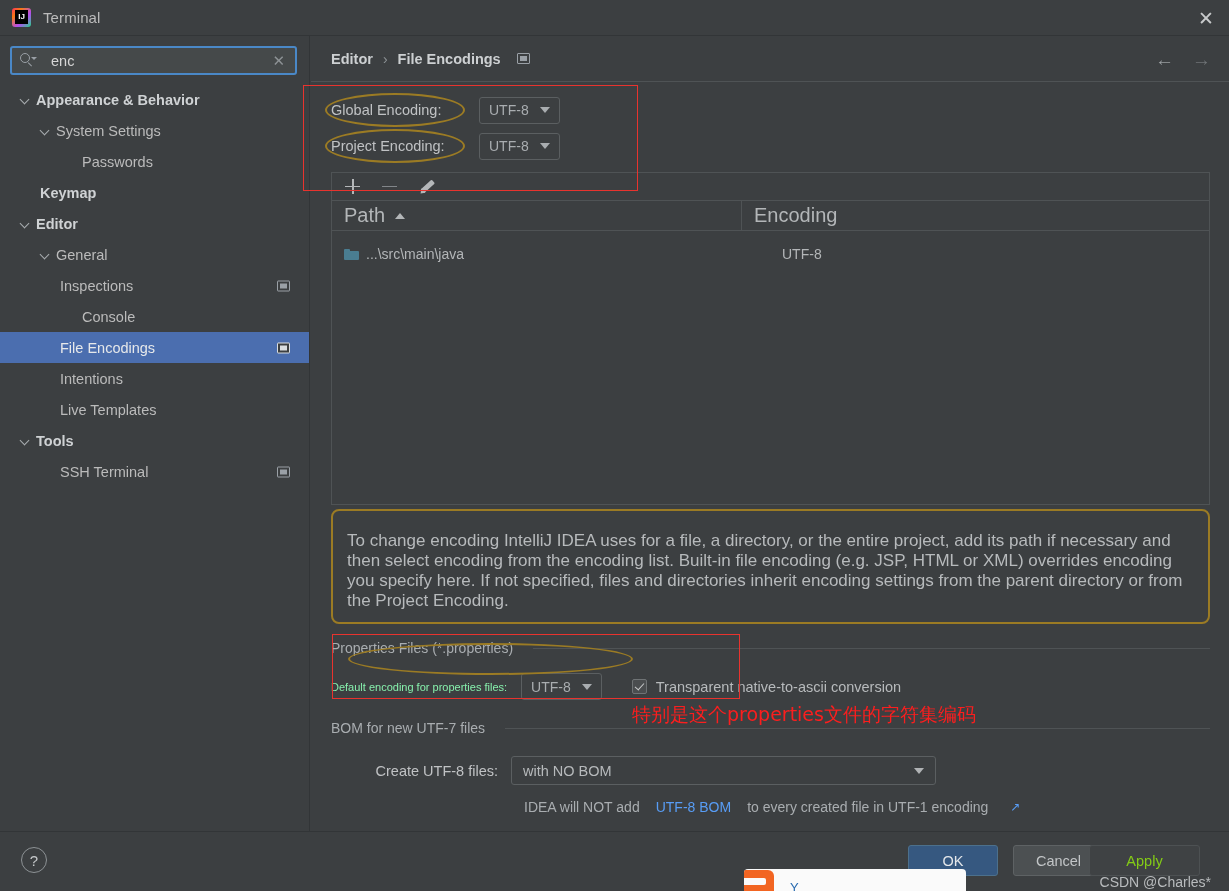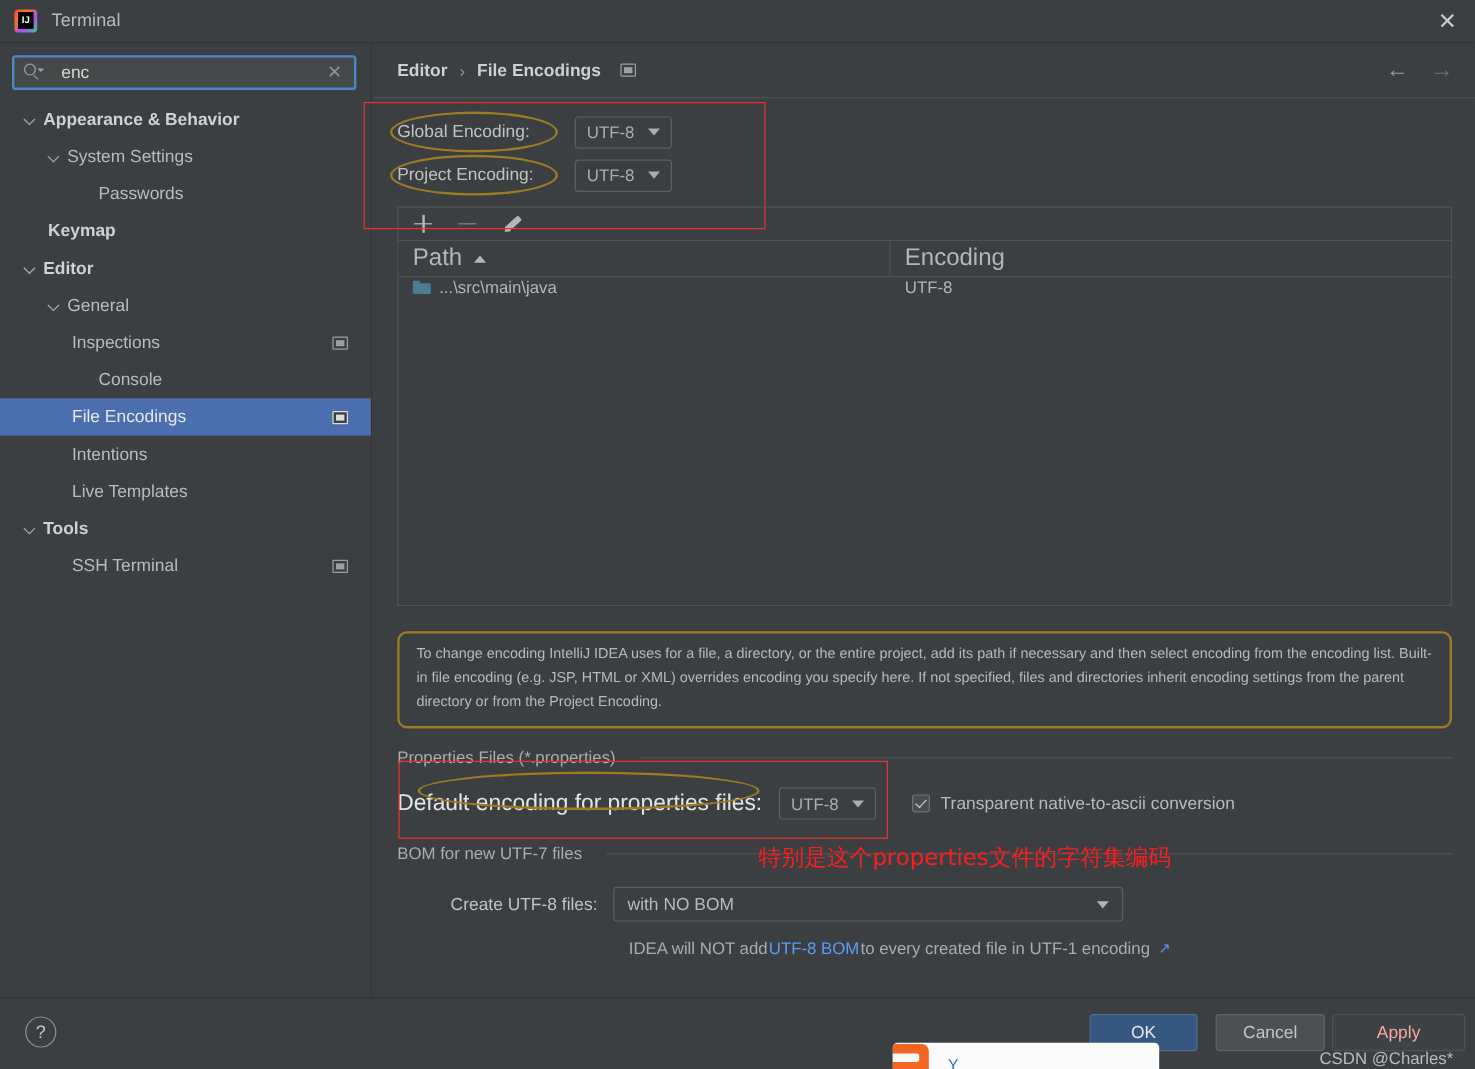--- a/index.html
+++ b/index.html
@@ -197,55 +197,55 @@
     padding-left: 12px; position: relative;
   }
   .th.path { width: 410px; border-right: 1px solid #4f5355; }
   .th.enc { flex: 1; }
   .sort-asc {
     width: 0; height: 0; margin-left: 10px;
     border-left: 5px solid transparent; border-right: 5px solid transparent;
     border-bottom: 6px solid #b3b6b8;
   }
   .trow {
-    height: 31px; display: flex; align-items: flex-start;
+    height: 31px; display: flex; align-items: flex-end; gap: 28px;
   }
   .td-path {
     width: 410px; display: flex; align-items: center; padding-left: 12px; gap: 7px;
     color: #b3b6b8; font-size: 14px;
   }
   .folder-icon {
     width: 15px; height: 12px; position: relative; flex: 0 0 auto;
   }
   .folder-icon::before {
     content: ""; position: absolute; left: 0; top: 1px; width: 6px; height: 3px;
     background: #4a7d91; border-radius: 1px 1px 0 0;
   }
   .folder-icon::after {
     content: ""; position: absolute; left: 0; top: 3px; width: 15px; height: 9px;
     background: #4a7d91; border-radius: 1px;
   }
   .td-enc { flex: 1; padding-left: 12px; color: #b3b6b8; font-size: 14px; }
 
   .info-box {
-    margin-top: 21px; width: 879px;
+    margin-top: 4px; width: 879px;
     border: 2px solid #9b7b24; border-radius: 8px;
-    padding: 6px 14px 11px 14px;
-    color: #b7babc; font-size: 12px; line-height: 20px;
+    padding: 20px 14px 11px 14px;
+    color: #b7babc; font-size: 17px; line-height: 20px;
   }
 
   .group { margin-top: 16px; position: relative; width: 879px; }
   .group-title-row { display: flex; align-items: center; gap: 20px; }
   .group-title { color: #a9adb0; font-size: 14px; white-space: nowrap; }
   .group-line { flex: 1; height: 1px; background: #4f5355; }
 
   .props-row {
     display: flex; align-items: center; margin-top: 17px; gap: 0;
   }
-  .props-label { color: #e5e5e5; font-size: 19px; }
+  .props-label { color: #86efac; font-size: 11px; }
   .props-combo { margin-left: 14px; }
   .chk-wrap { display: flex; align-items: center; gap: 9px; margin-left: 30px; }
   .chk {
     width: 15px; height: 15px; border: 1px solid #6f7375; border-radius: 2px;
     background: #4a4d4f; position: relative;
   }
   .chk::after {
     content: ""; position: absolute; left: 4px; top: 1px;
     width: 4px; height: 8px; border-right: 1.8px solid #c8cacb; border-bottom: 1.8px solid #c8cacb;
     transform: rotate(42deg);
@@ -258,21 +258,21 @@
     width: 425px; height: 29px; border: 1px solid #5b5f61; border-radius: 3px;
     background: #3c3f41; display: flex; align-items: center; justify-content: space-between;
     padding: 0 11px 0 11px; color: #b7babc; font-size: 14.5px; text-align: right;
   }
   .bom-select .tri {
     width: 0; height: 0; border-left: 5px solid transparent; border-right: 5px solid transparent;
     border-top: 6px solid #b0b3b5;
   }
   .bom-note {
     margin-top: 14px; padding-left: 193px; color: #a9adb0; font-size: 14px;
-    display: flex; align-items: center; gap: 1px;
+    display: flex; align-items: center; gap: 16px;
   }
   .link { color: #589df6; }
   .ext-arrow { color: #589df6; font-size: 12px; margin-left: 6px; }
 
   
   .ann-red {
     position: absolute; border: 1.6px solid #e8332e; pointer-events: none; z-index: 40;
   }
   .ann-oval {
     position: absolute; border: 2.2px solid #9b7b24; border-radius: 50%/50%;
@@ -293,21 +293,21 @@
     width: 26px; height: 26px; border-radius: 50%; border: 1.5px solid #8d9295;
     color: #c5c8ca; font-size: 15px; display: flex; align-items: center; justify-content: center;
   }
   .btn {
     position: absolute; top: 13px; height: 31px;
     border-radius: 3px; display: flex; align-items: center; justify-content: center;
     font-size: 14.5px;
   }
   .btn-ok { right: 231px; width: 90px; background: #365880; border: 1px solid #4c708c; color: #e4e7ea; }
   .btn-cancel { right: 125px; width: 91px; background: #4c5052; border: 1px solid #5e6264; color: #c2c5c7; }
-  .btn-apply { right: 8px; width: 111px; background: #3f4244; border: 1px solid #4d5153; color: #fca5a5; }
+  .btn-apply { right: 29px; width: 111px; background: #3f4244; border: 1px solid #4d5153; color: #84cc16; }
   .watermark {
     position: absolute; right: 18px; top: 42px;
     color: #b9bcbe; font-size: 14px; white-space: nowrap;
   }
   .popup-peek {
     position: absolute; left: 744px; top: 869px; width: 222px; height: 22px;
     background: #fafafa; border-radius: 4px 4px 0 0; overflow: hidden;
   }
   .popup-peek .ic {
     position: absolute; left: -12px; top: 1px; width: 42px; height: 30px;

